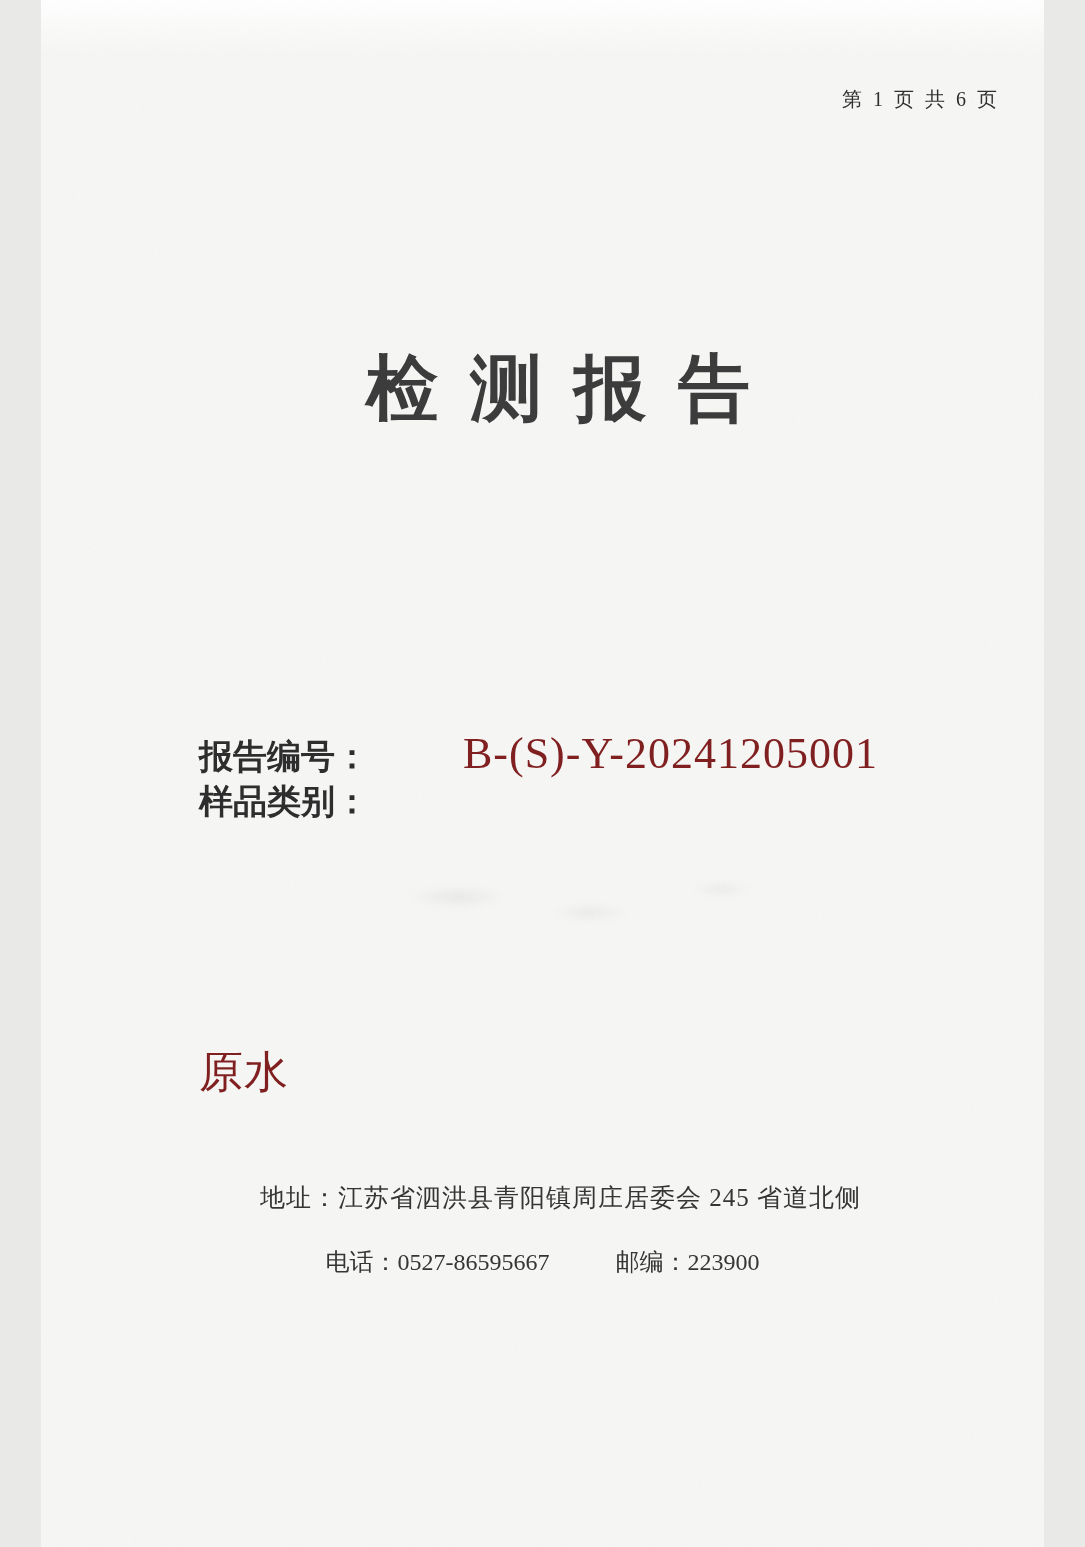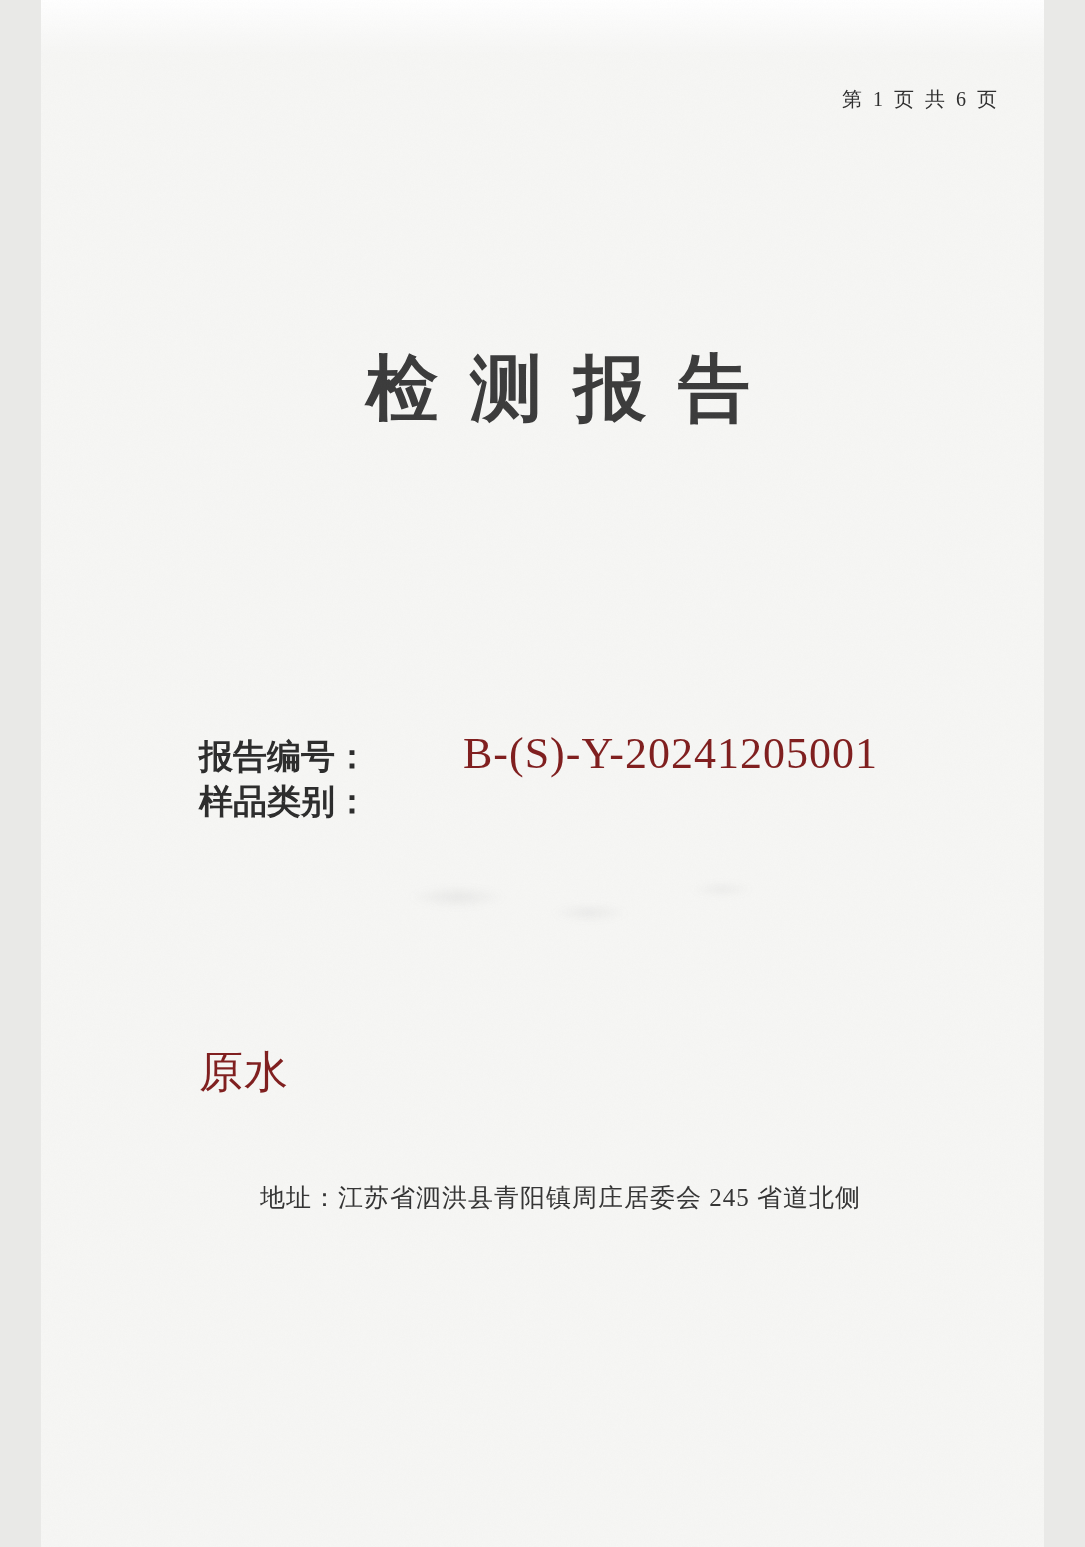--- a/index.html
+++ b/index.html
@@ -112,20 +112,24 @@
     <div class="info-row r1">
       <span class="info-label">样品类别：</span>
       <span class="info-value">原水</span>
     </div>
     <div class="info-row r2">
     </div>
   </div>
 
   <div class="footer-address">地址：江苏省泗洪县青阳镇周庄居委会 245 省道北侧</div>
 
+  <div class="footer-contact">
+    <span>电话：0527-86595667</span>
+    <span>邮编：223900</span>
+  </div>
 
   <div class="stamp">
     <div class="stamp-ring"></div>
     <span class="stamp-char a0">博</span>
     <span class="stamp-char a1">世</span>
     <span class="stamp-char a2">科</span>
     <span class="stamp-char a3">中</span>
     <span class="stamp-char a4">心</span>
     <span class="stamp-char a5">化</span>
     <span class="stamp-char a6">验</span>

